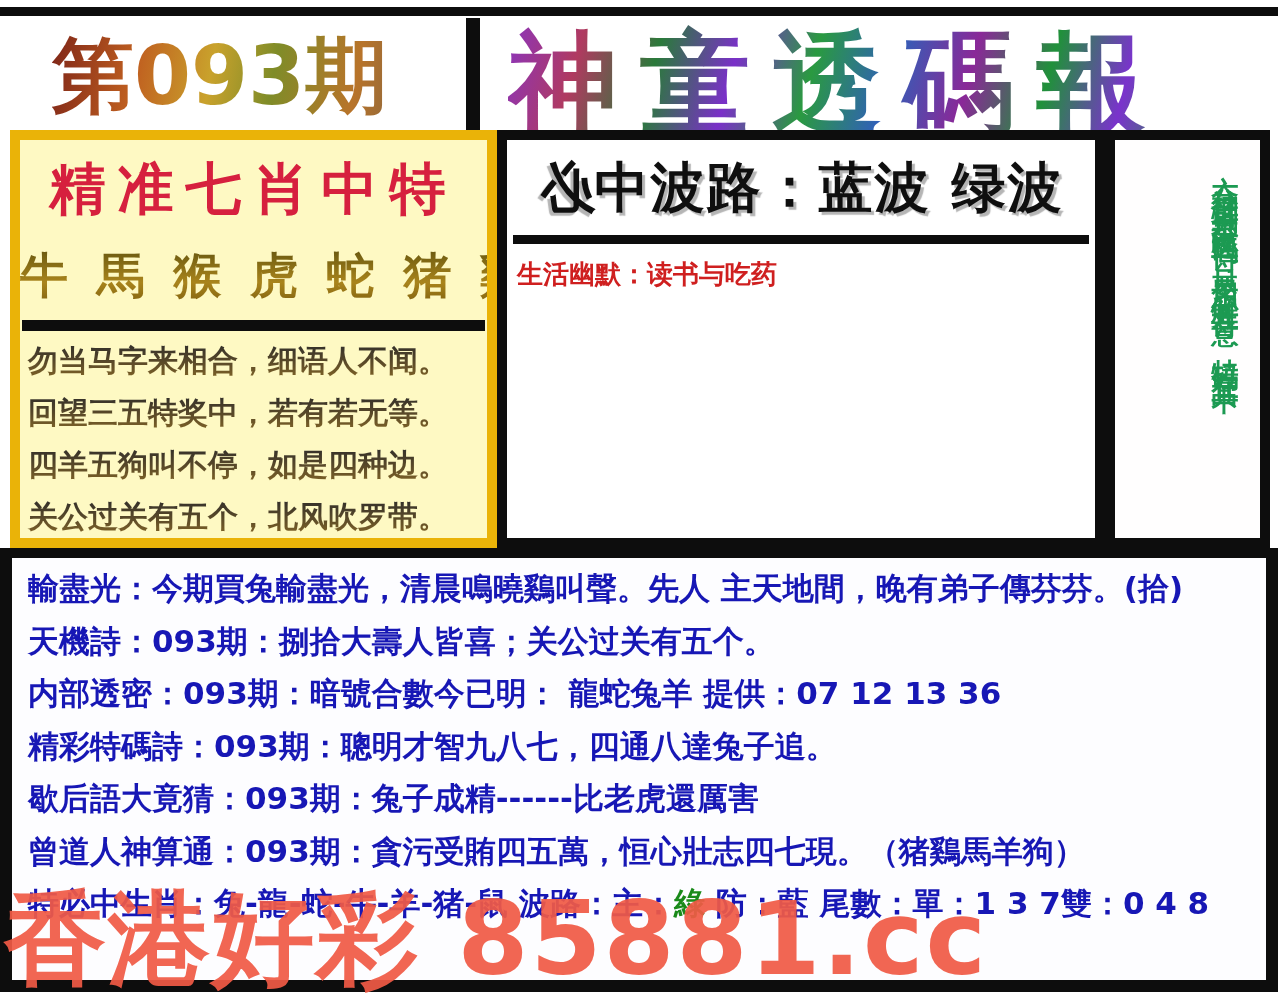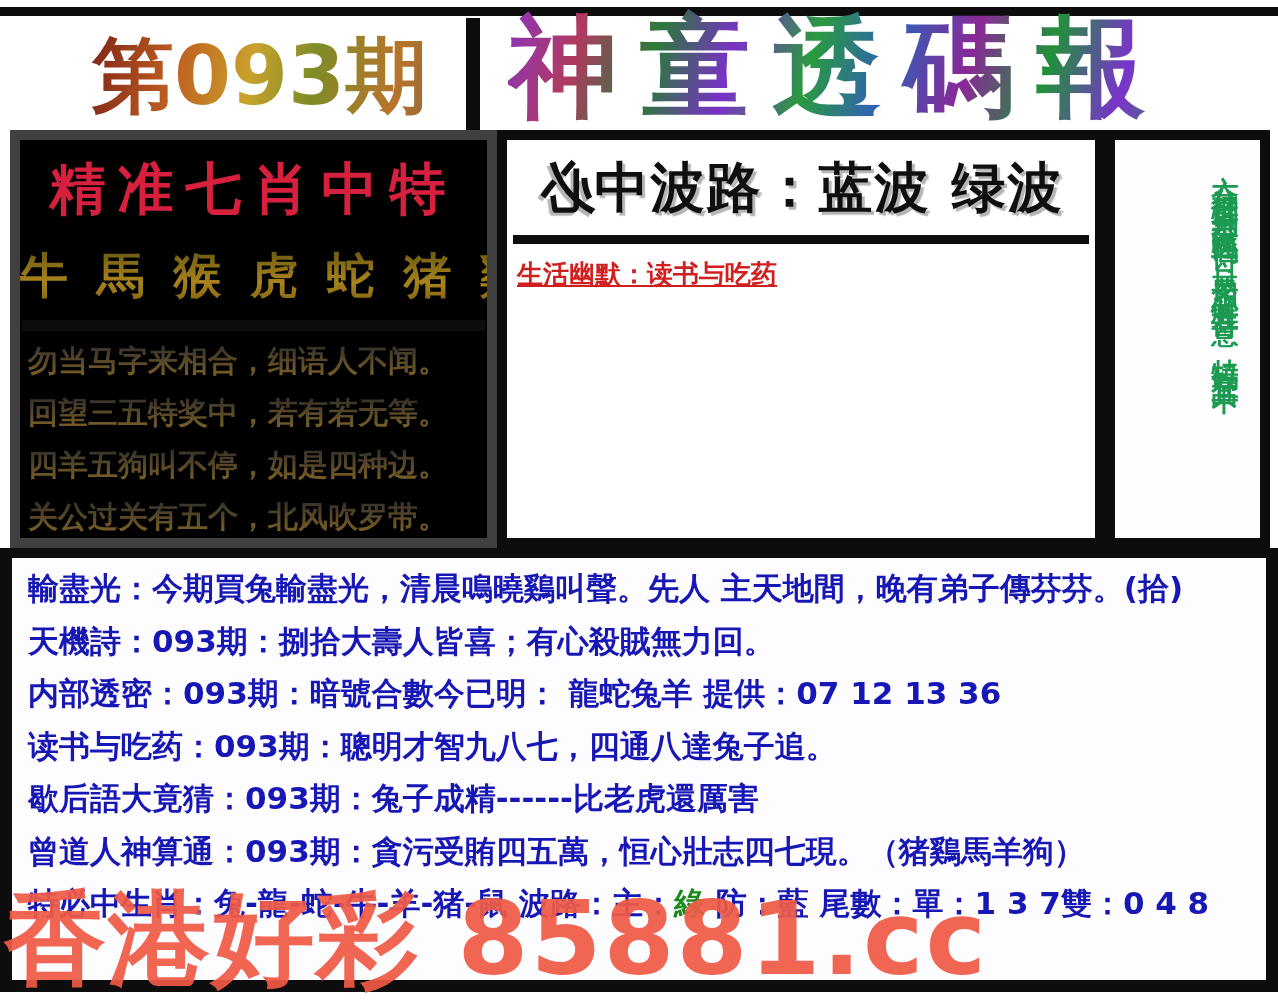--- a/index.html
+++ b/index.html
@@ -9,34 +9,34 @@
     position:relative; width:1278px; height:1000px;
     background:#ffffff; overflow:hidden;
   }
   
   .top-bar { position:absolute; left:0; top:7px; width:1278px; height:9px; background:#0d0d0d; }
   .issue {
     position:absolute; left:52px; top:22px; width:400px; height:108px;
     line-height:108px; font-size:82px; font-weight:bold; white-space:nowrap;
     background:linear-gradient(100deg,#7d2418 0%,#c06020 22%,#c9a22c 40%,#7f8c28 55%,#b8742a 75%,#5f5a52 100%);
     -webkit-background-clip:text; background-clip:text;
-    color:#8a5a20;margin-left:40px; -webkit-text-fill-color:transparent;
+    color:#8a5a20; -webkit-text-fill-color:transparent;
   }
   .header-divider { position:absolute; left:466px; top:18px; width:14px; height:112px; background:#0d0d0d; }
   .masthead {
-    position:absolute; left:508px; top:2px; width:760px; height:130px;
+    position:absolute; left:508px; top:18px; width:760px; height:130px;
     line-height:130px; font-size:110px; font-weight:bold; letter-spacing:22px; white-space:nowrap;
     background:linear-gradient(105deg,#8a34c0 0%,#b03a60 10%,#2a7a3a 20%,#7a30c8 30%,#2a9a40 40%,#3060b8 50%,#8a2898 60%,#20913a 70%,#7a33cc 80%,#289945 90%,#3b56b8 100%);
     -webkit-background-clip:text; background-clip:text;
     color:#4a3a8a; -webkit-text-fill-color:transparent;
   }
   
   .left-box {
     position:absolute; left:10px; top:130px; width:487px; height:418px;
-    border:10px solid #404040; background:#000000;
+    border:10px solid #eab308; background:#fef9c3;
   }
   .seven-title {
     margin-top:12px; text-align:center; font-size:56px; font-weight:bold;
     letter-spacing:12px; color:#d6203e; white-space:nowrap;
   }
   .zodiac-row {
     margin-top:16px; text-align:center; font-size:48px; font-weight:bold;
     word-spacing:12px; white-space:nowrap;
     background:linear-gradient(180deg,#6b5a10 10%,#a9841c 60%,#7a5c0e 100%);
     -webkit-background-clip:text; background-clip:text;
@@ -56,21 +56,21 @@
   }
   .wave-title {
     padding-top:12px; text-align:center; font-size:54px; font-weight:bold;
     color:#0f0f0f; white-space:nowrap; letter-spacing:2px;
     text-shadow:3px 3px 1px #b5b5b5;
   }
   .flip-x { display:inline-block; transform:scaleX(-1); }
   .mid-sep { height:9px; background:#0d0d0d; margin:10px 6px 2px 6px; }
   .humor {
     padding:6px 10px 0 10px; color:#cf1f1f; font-weight:bold;
-    font-size:26px; line-height:45px; text-align:left;text-decoration:underline;
+    font-size:26px; line-height:45px; text-align:left;
   }
   .humor-label { display:block; }
   
   .right-box {
     position:absolute; left:1105px; top:130px; width:165px; height:418px;
     border:10px solid #0d0d0d; background:#fffefe;
     writing-mode:vertical-rl; -webkit-writing-mode:vertical-rl;
     padding:14px 8px; font-size:27px; font-weight:bold; color:#1c9a52;
     letter-spacing:7px; line-height:2.0; text-align:left;
   }
@@ -119,23 +119,23 @@
     <div class="mid-sep"></div>
     <div class="humor">
       <span class="humor-label">生活幽默：读书与吃药</span>
     </div>
   </div>
 
   <div class="right-box">六合神童特别奉献透码诗 只要用心解开诗意，特码在其中。</div>
 
   <div class="bottom-box">
     <div class="b-row">輸盡光：今期買兔輸盡光，清晨鳴曉鷄叫聲。先人 主天地間，晚有弟子傳芬芬。(拾)</div>
-    <div class="b-row">天機詩：093期：捌拾大壽人皆喜；有心殺賊無力回。</div>
+    <div class="b-row">天機詩：093期：捌拾大壽人皆喜；关公过关有五个。</div>
     <div class="b-row">内部透密：093期：暗號合數今已明： 龍蛇兔羊 提供：07 12 13 36</div>
-    <div class="b-row">读书与吃药：093期：聰明才智九八七，四通八達兔子追。</div>
+    <div class="b-row">精彩特碼詩：093期：聰明才智九八七，四通八達兔子追。</div>
     <div class="b-row">歇后語大竟猜：093期：兔子成精------比老虎還厲害</div>
     <div class="b-row">曾道人神算通：093期：貪污受賄四五萬，恒心壯志四七現。（猪鷄馬羊狗）</div>
     <div class="b-row">
       <span>特必中生肖：兔-龍-蛇-牛-羊-猪-鼠  波路：主：</span><span class="green-word">綠</span><span>  防：</span><span class="blue-word">藍</span><span>  尾數：單：1 3 7雙：0 4 8</span>
     </div>
   </div>
 
   <div class="watermark">香港好彩 85881.cc</div>
 
 </div>

